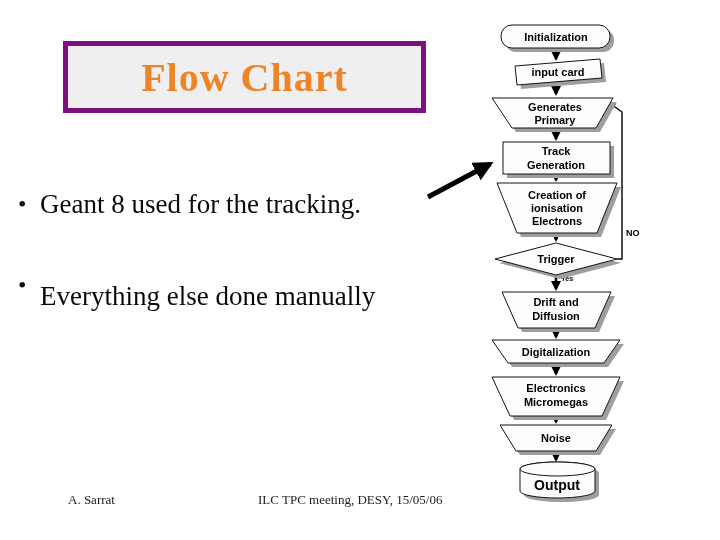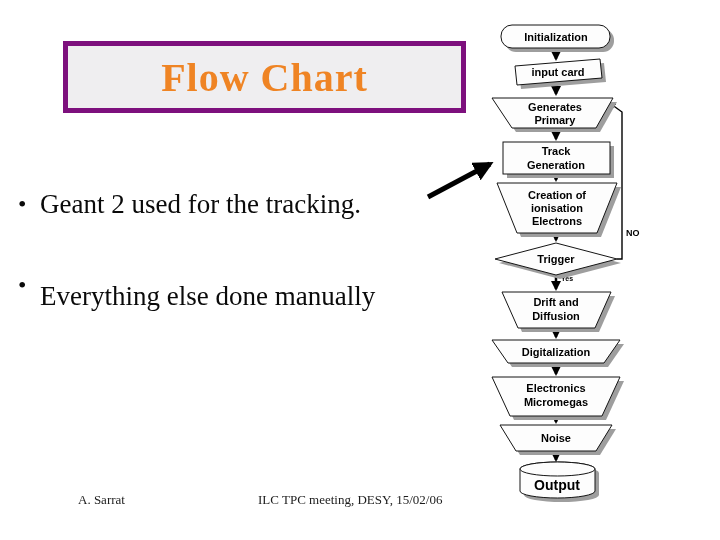--- a/index.html
+++ b/index.html
@@ -1,31 +1,31 @@
 <!DOCTYPE html>
 <html><head>
 <meta charset="utf-8">
 <style>
   html,body{margin:0;padding:0;}
   .slide{position:relative;width:720px;height:540px;background:#ffffff;overflow:hidden;
          font-family:"Liberation Serif",serif;}
   
-  .title-box{position:absolute;left:63px;top:41px;width:403px;height:72px;
+  .title-box{position:absolute;left:63px;top:41px;width:363px;height:72px;
              box-sizing:border-box;border:5px solid #7d107d;background:#efeef0;
              display:flex;align-items:center;justify-content:center;}
   .title-text{font-family:"Liberation Serif",serif;font-weight:bold;font-size:40px;
               color:#ef8424;letter-spacing:1px;}
   
   .bullets{position:absolute;left:18px;top:186px;width:455px;color:#0a0a0a;}
   .bullet{display:flex;font-size:27px;line-height:36px;margin:0;}
   .bullet + .bullet{margin-top:45px;}
   .bullet .marker{width:22px;flex:0 0 22px;font-size:24px;}
   .bullet .btext{display:block;}
   
-  .footer-author{position:absolute;left:78px;top:492px;font-size:13px;color:#1c1c1c;}
+  .footer-author{position:absolute;left:68px;top:492px;font-size:13px;color:#1c1c1c;}
   .footer-meeting{position:absolute;left:258px;top:492px;font-size:13px;color:#1c1c1c;}
   
   .flow-svg{position:absolute;left:400px;top:15px;width:310px;height:505px;}
   .shadow{fill:#9e9e9e;stroke:none;}
   .shape{fill:#fdfdfd;stroke:#141414;stroke-width:1;}
   .conn{stroke:#000;stroke-width:2.5;fill:none;}
   .conn-thin{stroke:#000;stroke-width:1.4;fill:none;}
   .node-text{font-family:"Liberation Sans",sans-serif;font-weight:bold;font-size:11px;
              fill:#000;text-anchor:middle;}
   .node-text-lg{font-family:"Liberation Sans",sans-serif;font-weight:bold;font-size:14px;
@@ -40,32 +40,32 @@
 
 <div class="slide">
 
   <div class="title-box">
     <span class="title-text">Flow Chart</span>
   </div>
 
   <div class="bullets">
     <div class="bullet">
       <span class="marker">•</span>
-      <span class="btext">Geant 2 used for the tracking.</span>
+      <span class="btext">Geant 8 used for the tracking.</span>
     </div>
     <div class="bullet">
       <span class="marker">•</span>
       <span class="btext">
         <span style="display:block;margin-top:11px;">Everything else done manually</span>
       </span>
     </div>
   </div>
 
   <span class="footer-author">A. Sarrat</span>
-  <span class="footer-meeting">ILC TPC meeting, DESY, 15/02/06</span>
+  <span class="footer-meeting">ILC TPC meeting, DESY, 15/05/06</span>
 
   <svg class="flow-svg" viewBox="0 0 310 505" xmlns="http://www.w3.org/2000/svg">
     <defs>
       <marker id="arrow" viewBox="0 0 10 10" refX="8" refY="5" markerWidth="4" markerHeight="4" orient="auto-start-reverse">
         <path d="M0,0 L10,5 L0,10 z" fill="#000"></path>
       </marker>
       <marker id="bigarrow" viewBox="0 0 10 10" refX="8" refY="5" markerWidth="4" markerHeight="4" orient="auto-start-reverse">
         <path d="M0,0 L10,5 L0,10 z" fill="#000"></path>
       </marker>
     </defs>

